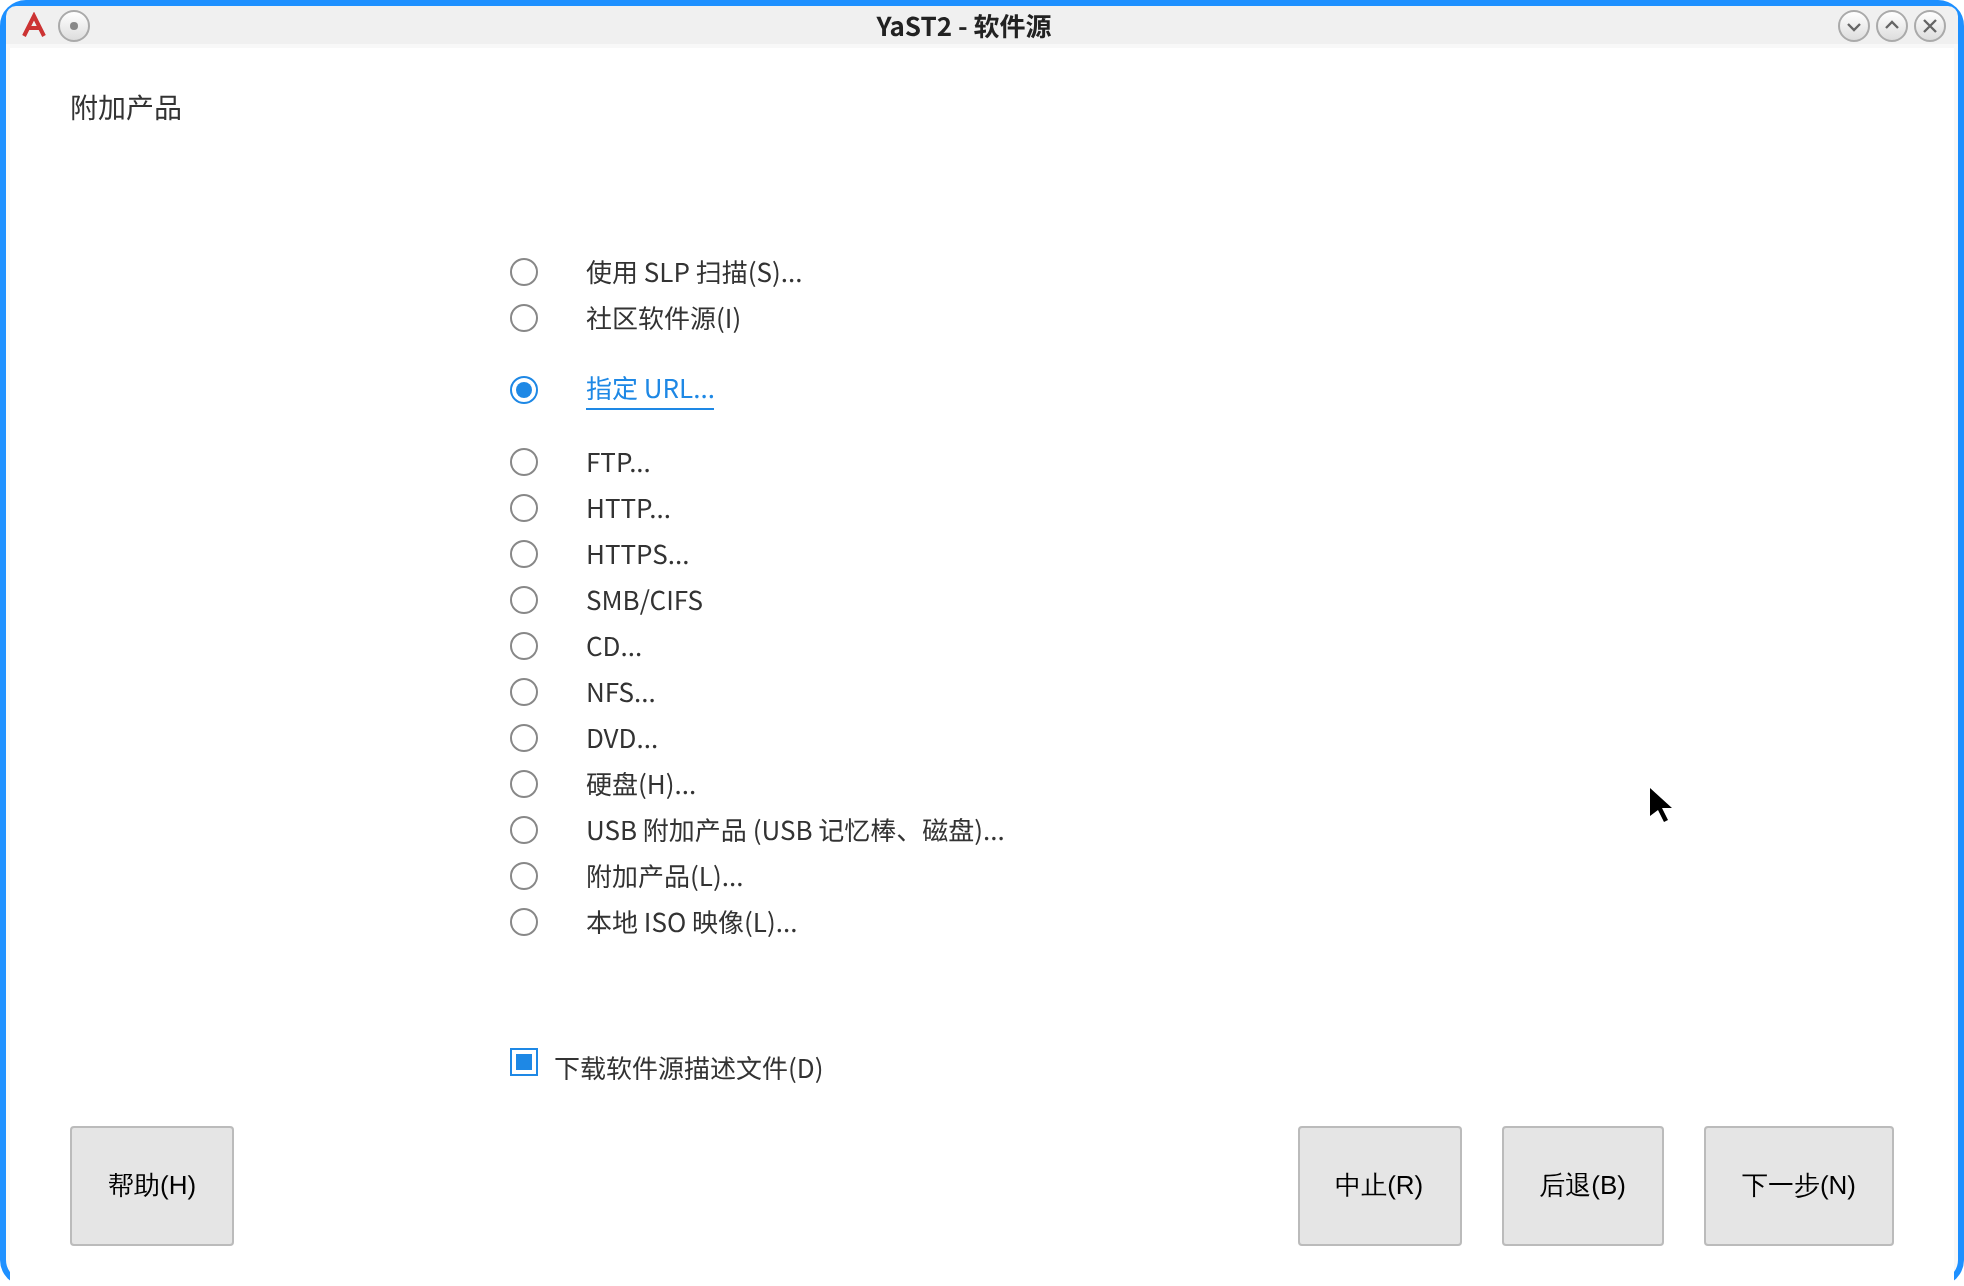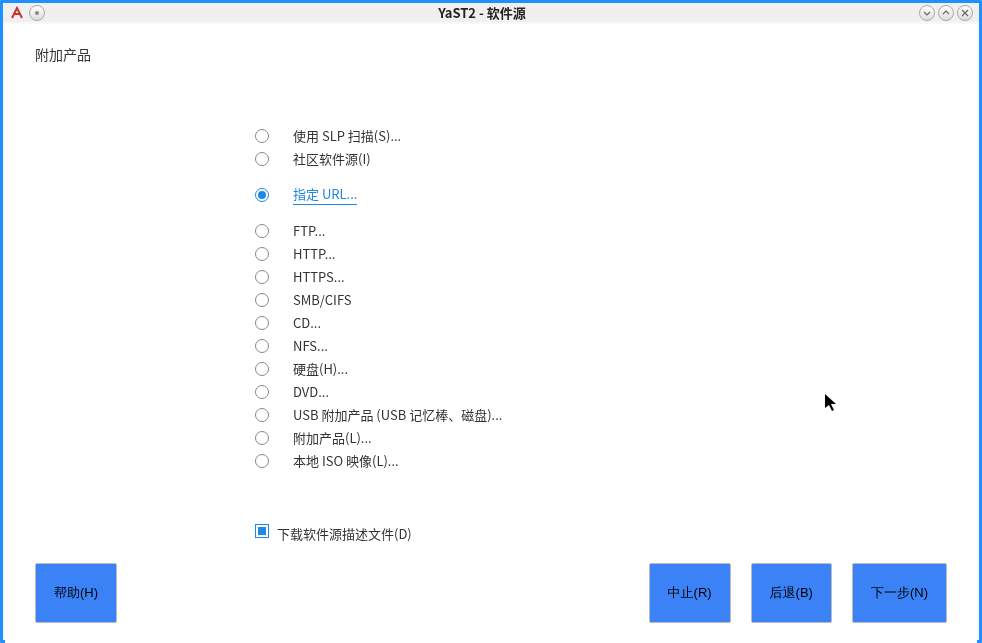--- a/index.html
+++ b/index.html
@@ -2,21 +2,21 @@
 <html><head>
   <meta charset="utf-8">
   <style>
     * { margin: 0; padding: 0; box-sizing: border-box; }
     body { font-family: "Noto Sans CJK SC", "Microsoft YaHei", sans-serif; font-size: 13px; color: #333; background: #fff; }
     
     .window {
       width: 982px;
       height: 643px;
       border: 3px solid #1e90ff;
-      border-radius: 1px;
+      border-radius: 13px;
       display: flex;
       flex-direction: column;
       background: #f8f8f8;
     }
     
     .titlebar {
       height: 28px;
       display: flex;
       align-items: center;
       padding: 0 6px;
@@ -134,21 +134,21 @@
     
     .button-bar {
       margin-top: auto;
       display: flex;
       align-items: center;
       padding-top: 20px;
     }
     
     .btn {
       border: 1px solid #bbb;
-      background: #3b82f6;
+      background: #e5e5e5;
       padding: 20px 18px;
       font-size: 13px;
       cursor: pointer;
       border-radius: 2px;
     }
     
     .btn-group-right { margin-left: auto; display: flex; gap: 20px; }
     
     .cursor {
       position: absolute;
@@ -235,25 +235,25 @@
           <div class="radio-row">
             <span class="radio"></span>
             <span class="radio-label">CD...</span>
           </div>
           <div class="radio-row">
             <span class="radio"></span>
             <span class="radio-label">NFS...</span>
           </div>
           <div class="radio-row">
             <span class="radio"></span>
+            <span class="radio-label">DVD...</span>
+          </div>
+          <div class="radio-row">
+            <span class="radio"></span>
             <span class="radio-label">硬盘(H)...</span>
-          </div>
-          <div class="radio-row">
-            <span class="radio"></span>
-            <span class="radio-label">DVD...</span>
           </div>
           <div class="radio-row">
             <span class="radio"></span>
             <span class="radio-label">USB 附加产品 (USB 记忆棒、磁盘)...</span>
           </div>
           <div class="radio-row">
             <span class="radio"></span>
             <span class="radio-label">附加产品(L)...</span>
           </div>
           <div class="radio-row">

